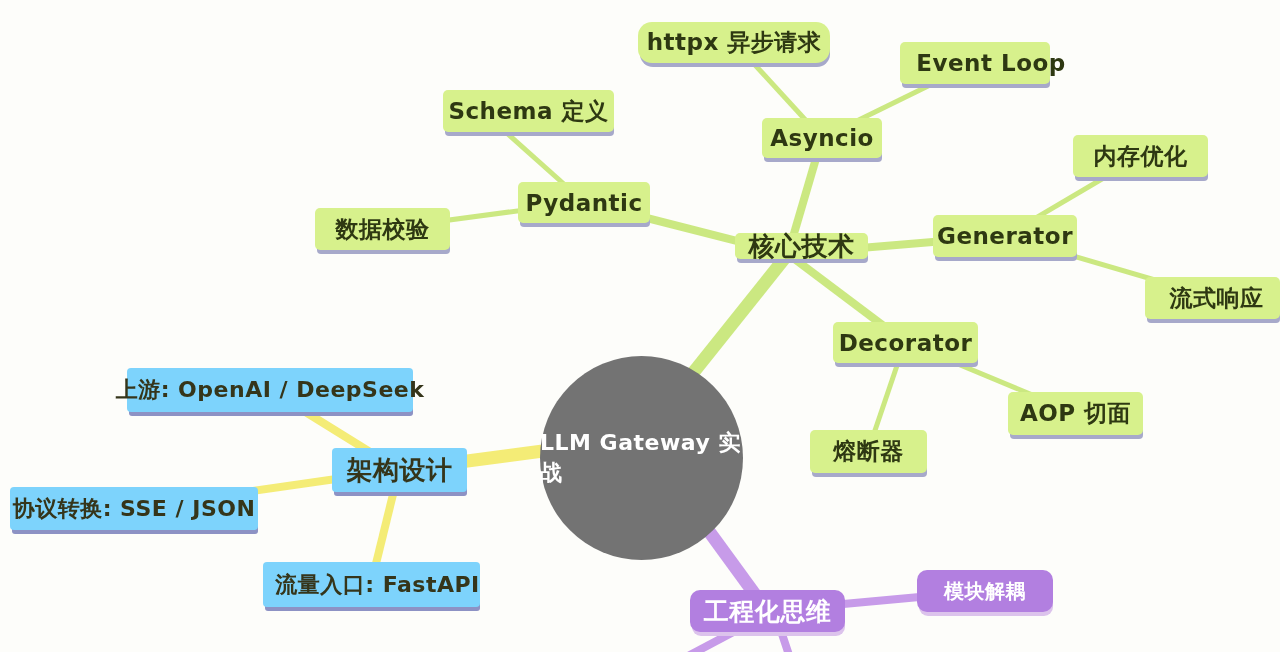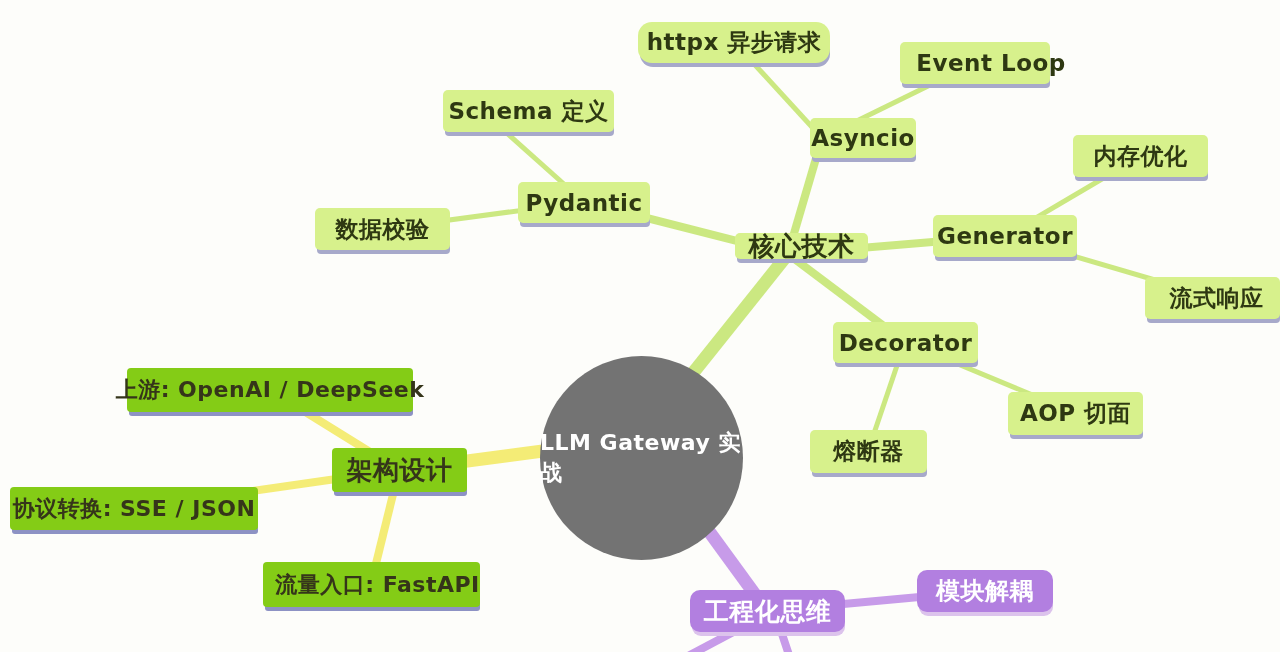--- a/index.html
+++ b/index.html
@@ -16,27 +16,27 @@
     display:flex; align-items:center; justify-content:center;
     font-weight:bold; white-space:nowrap;
     letter-spacing:0.5px;
   }
   .green {
     background:#d7f18c; color:#2e3812;
     border-radius:5px; font-size:23px;
     box-shadow:1px 5px 0 -1px #a7a9ca;
   }
   .yellow {
-    background:#84cc16; color:#35351a;
+    background:#7dd3fc; color:#35351a;
     border-radius:4px; font-size:23px;
     box-shadow:1px 5px 0 -1px #8d92c4;
   }
   .purple {
     background:#b27fe0; color:#ffffff;
-    border-radius:10px; font-size:24px;
+    border-radius:10px; font-size:20px;
     box-shadow:1px 5px 0 -1px #dcc3ec;
   }
   .primary { font-size:26px; }
   .small { font-size:22px; }
 
   .center-node {
     position:absolute; left:540px; top:356px; width:203px; height:204px;
     border-radius:50%; background:#737373; color:#ffffff;
     display:flex; align-items:center; justify-content:center;
     font-weight:bold; font-size:22px; letter-spacing:0.5px;
@@ -70,21 +70,21 @@
     <line x1="399" y1="470" x2="270" y2="390" stroke="#f4ec76" stroke-width="8"></line>
     <line x1="399" y1="470" x2="134" y2="508" stroke="#f4ec76" stroke-width="8"></line>
     <line x1="399" y1="470" x2="371" y2="584" stroke="#f4ec76" stroke-width="8"></line>
 
     <line x1="767" y1="611" x2="985" y2="591" stroke="#c79be9" stroke-width="8"></line>
     <line x1="756" y1="620" x2="605" y2="700" stroke="#c79be9" stroke-width="8"></line>
     <line x1="778" y1="622" x2="808" y2="712" stroke="#c79be9" stroke-width="8"></line>
   </svg>
 
   <div class="node green primary" style="left:722px; top:233px; width:133px; height:26px;margin-left:13px;">核心技术</div>
-  <div class="node green" style="left:762px; top:118px; width:106px; height:40px;margin-left:48px;">Asyncio</div>
+  <div class="node green" style="left:762px; top:118px; width:120px; height:40px;">Asyncio</div>
   <div class="node green" style="left:638px; top:22px; width:192px; height:41px;border-radius:14px;">httpx 异步请求</div>
   <div class="node green" style="left:900px; top:42px; width:150px; height:42px;padding-left:32px;">Event Loop</div>
   <div class="node green" style="left:518px; top:182px; width:132px; height:41px;">Pydantic</div>
   <div class="node green" style="left:397px; top:90px; width:171px; height:42px;margin-left:46px;">Schema 定义</div>
   <div class="node green" style="left:315px; top:208px; width:135px; height:42px;">数据校验</div>
   <div class="node green" style="left:933px; top:215px; width:144px; height:42px;">Generator</div>
   <div class="node green" style="left:1073px; top:135px; width:135px; height:42px;">内存优化</div>
   <div class="node green" style="left:1145px; top:277px; width:135px; height:42px;padding-left:8px;">流式响应</div>
   <div class="node green" style="left:833px; top:322px; width:145px; height:41px;">Decorator</div>
   <div class="node green" style="left:810px; top:430px; width:117px; height:43px;">熔断器</div>

